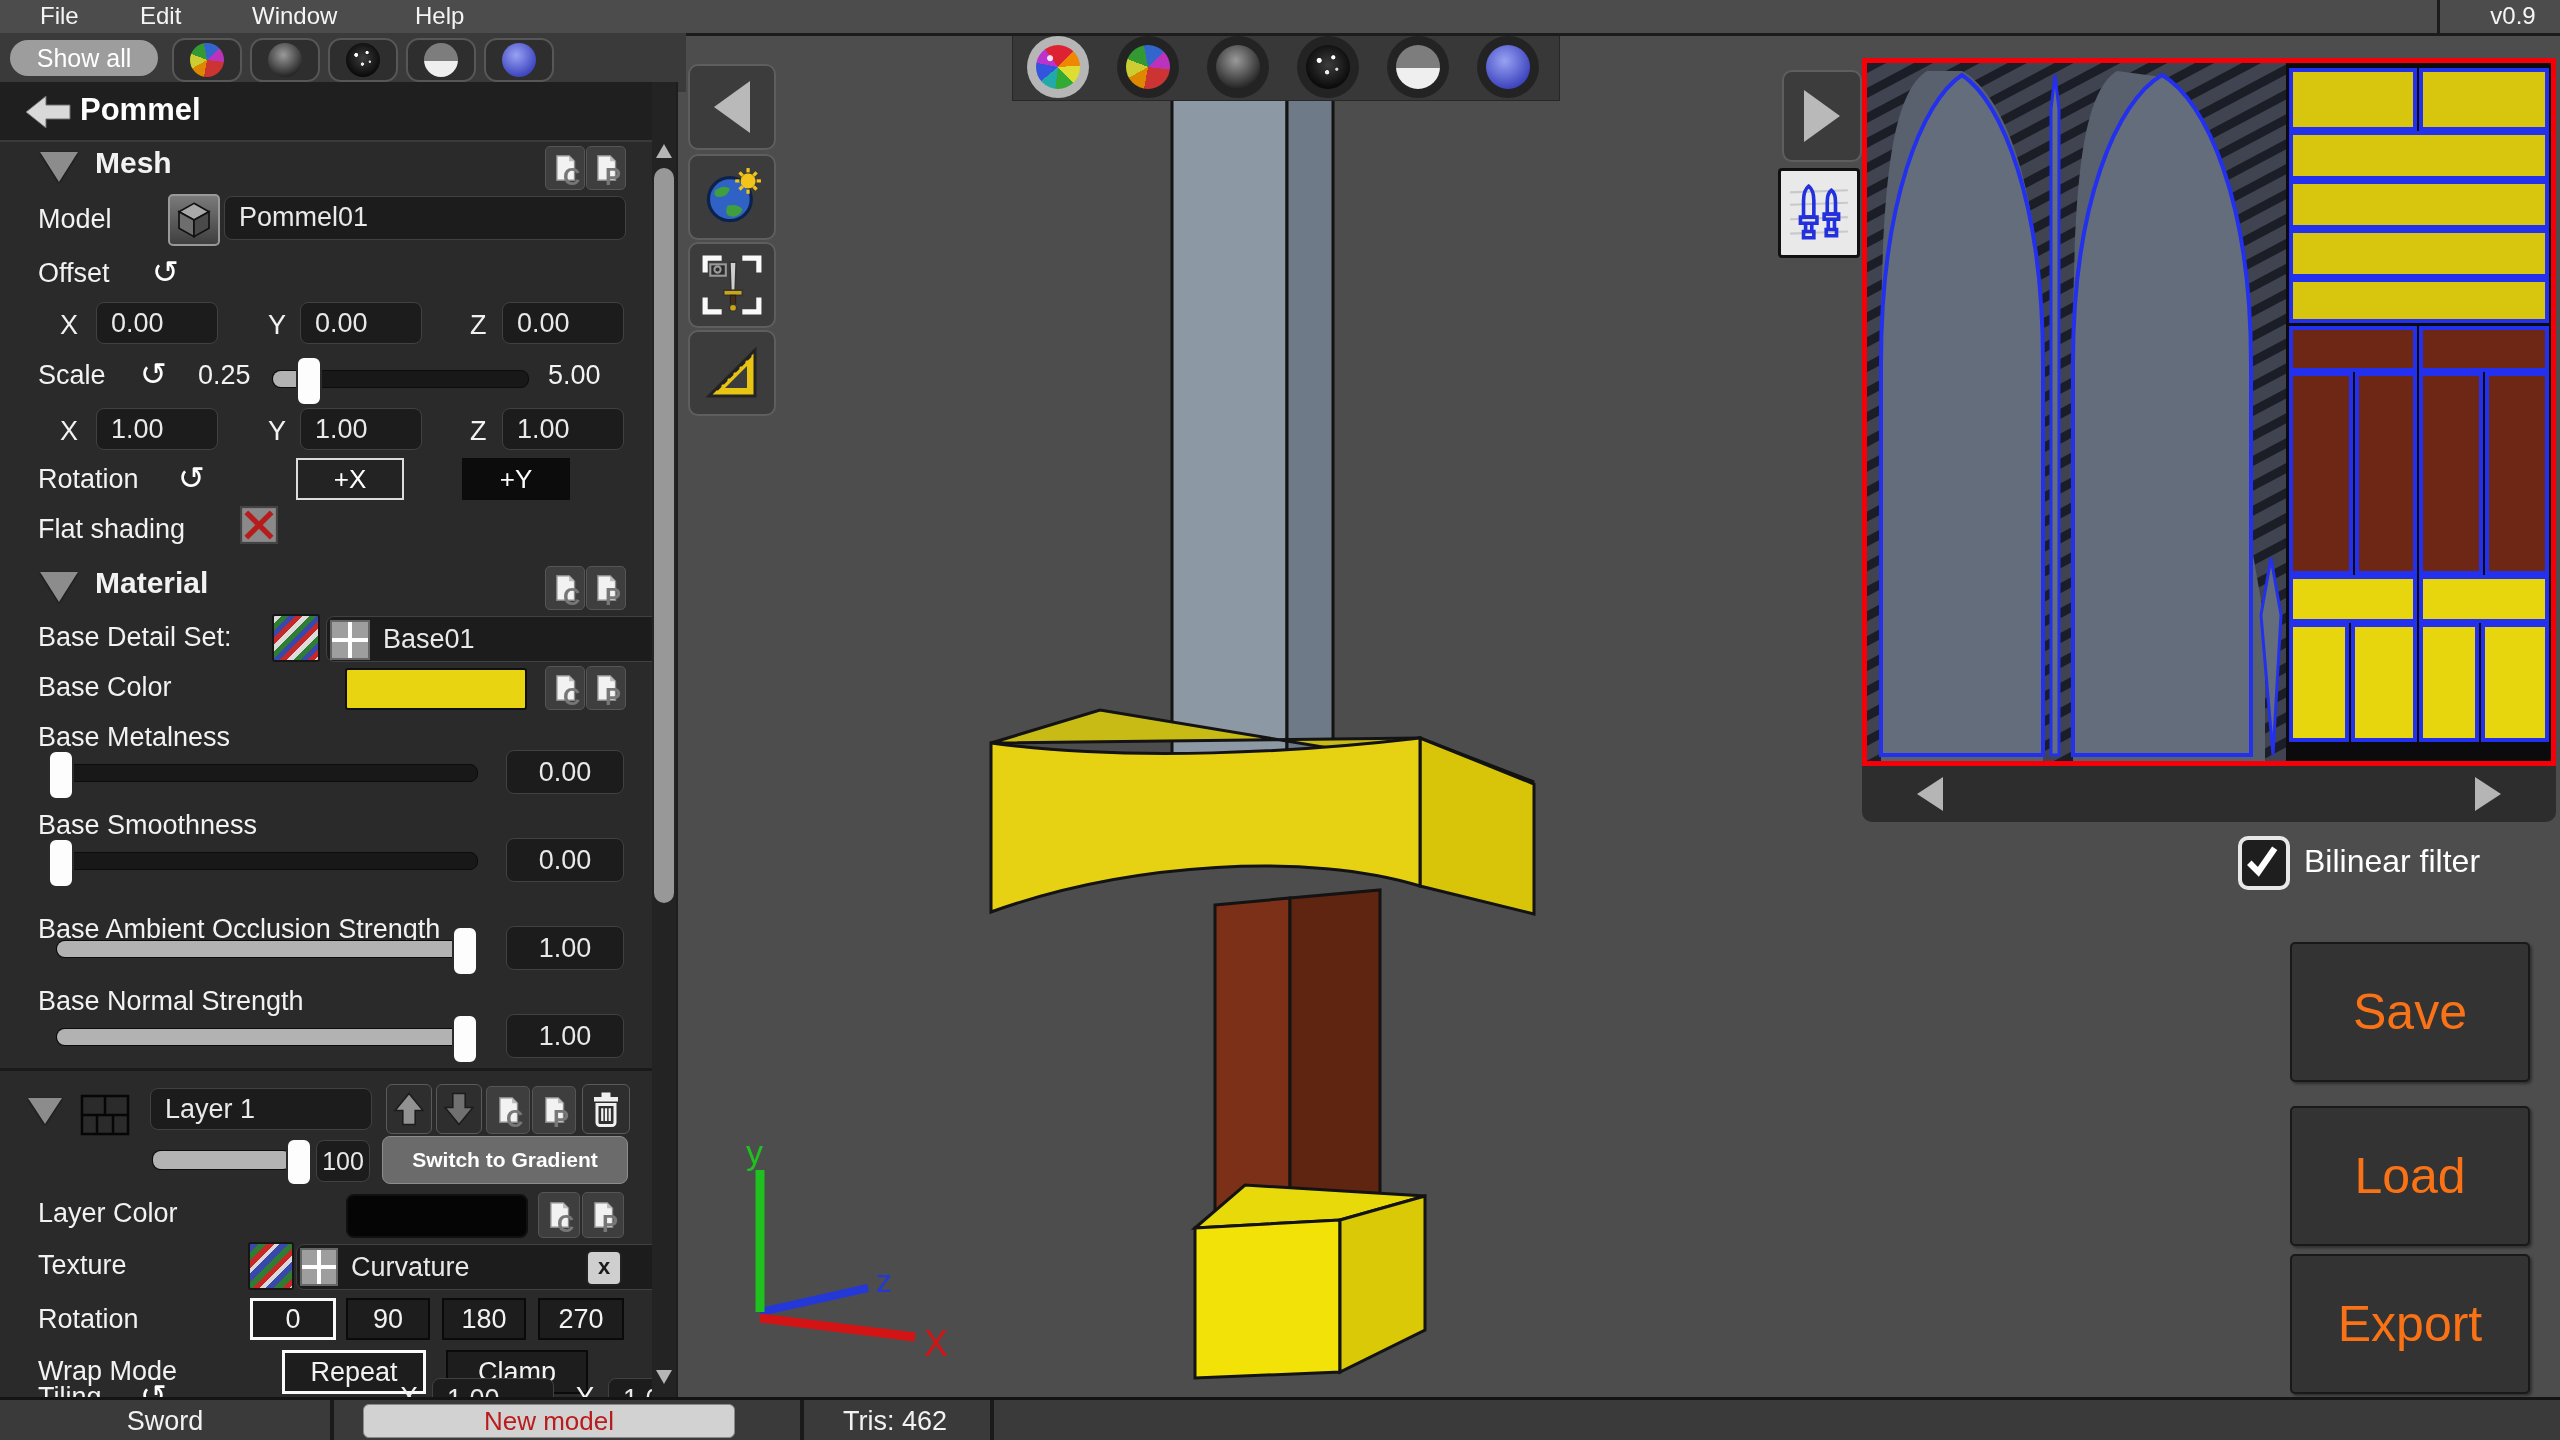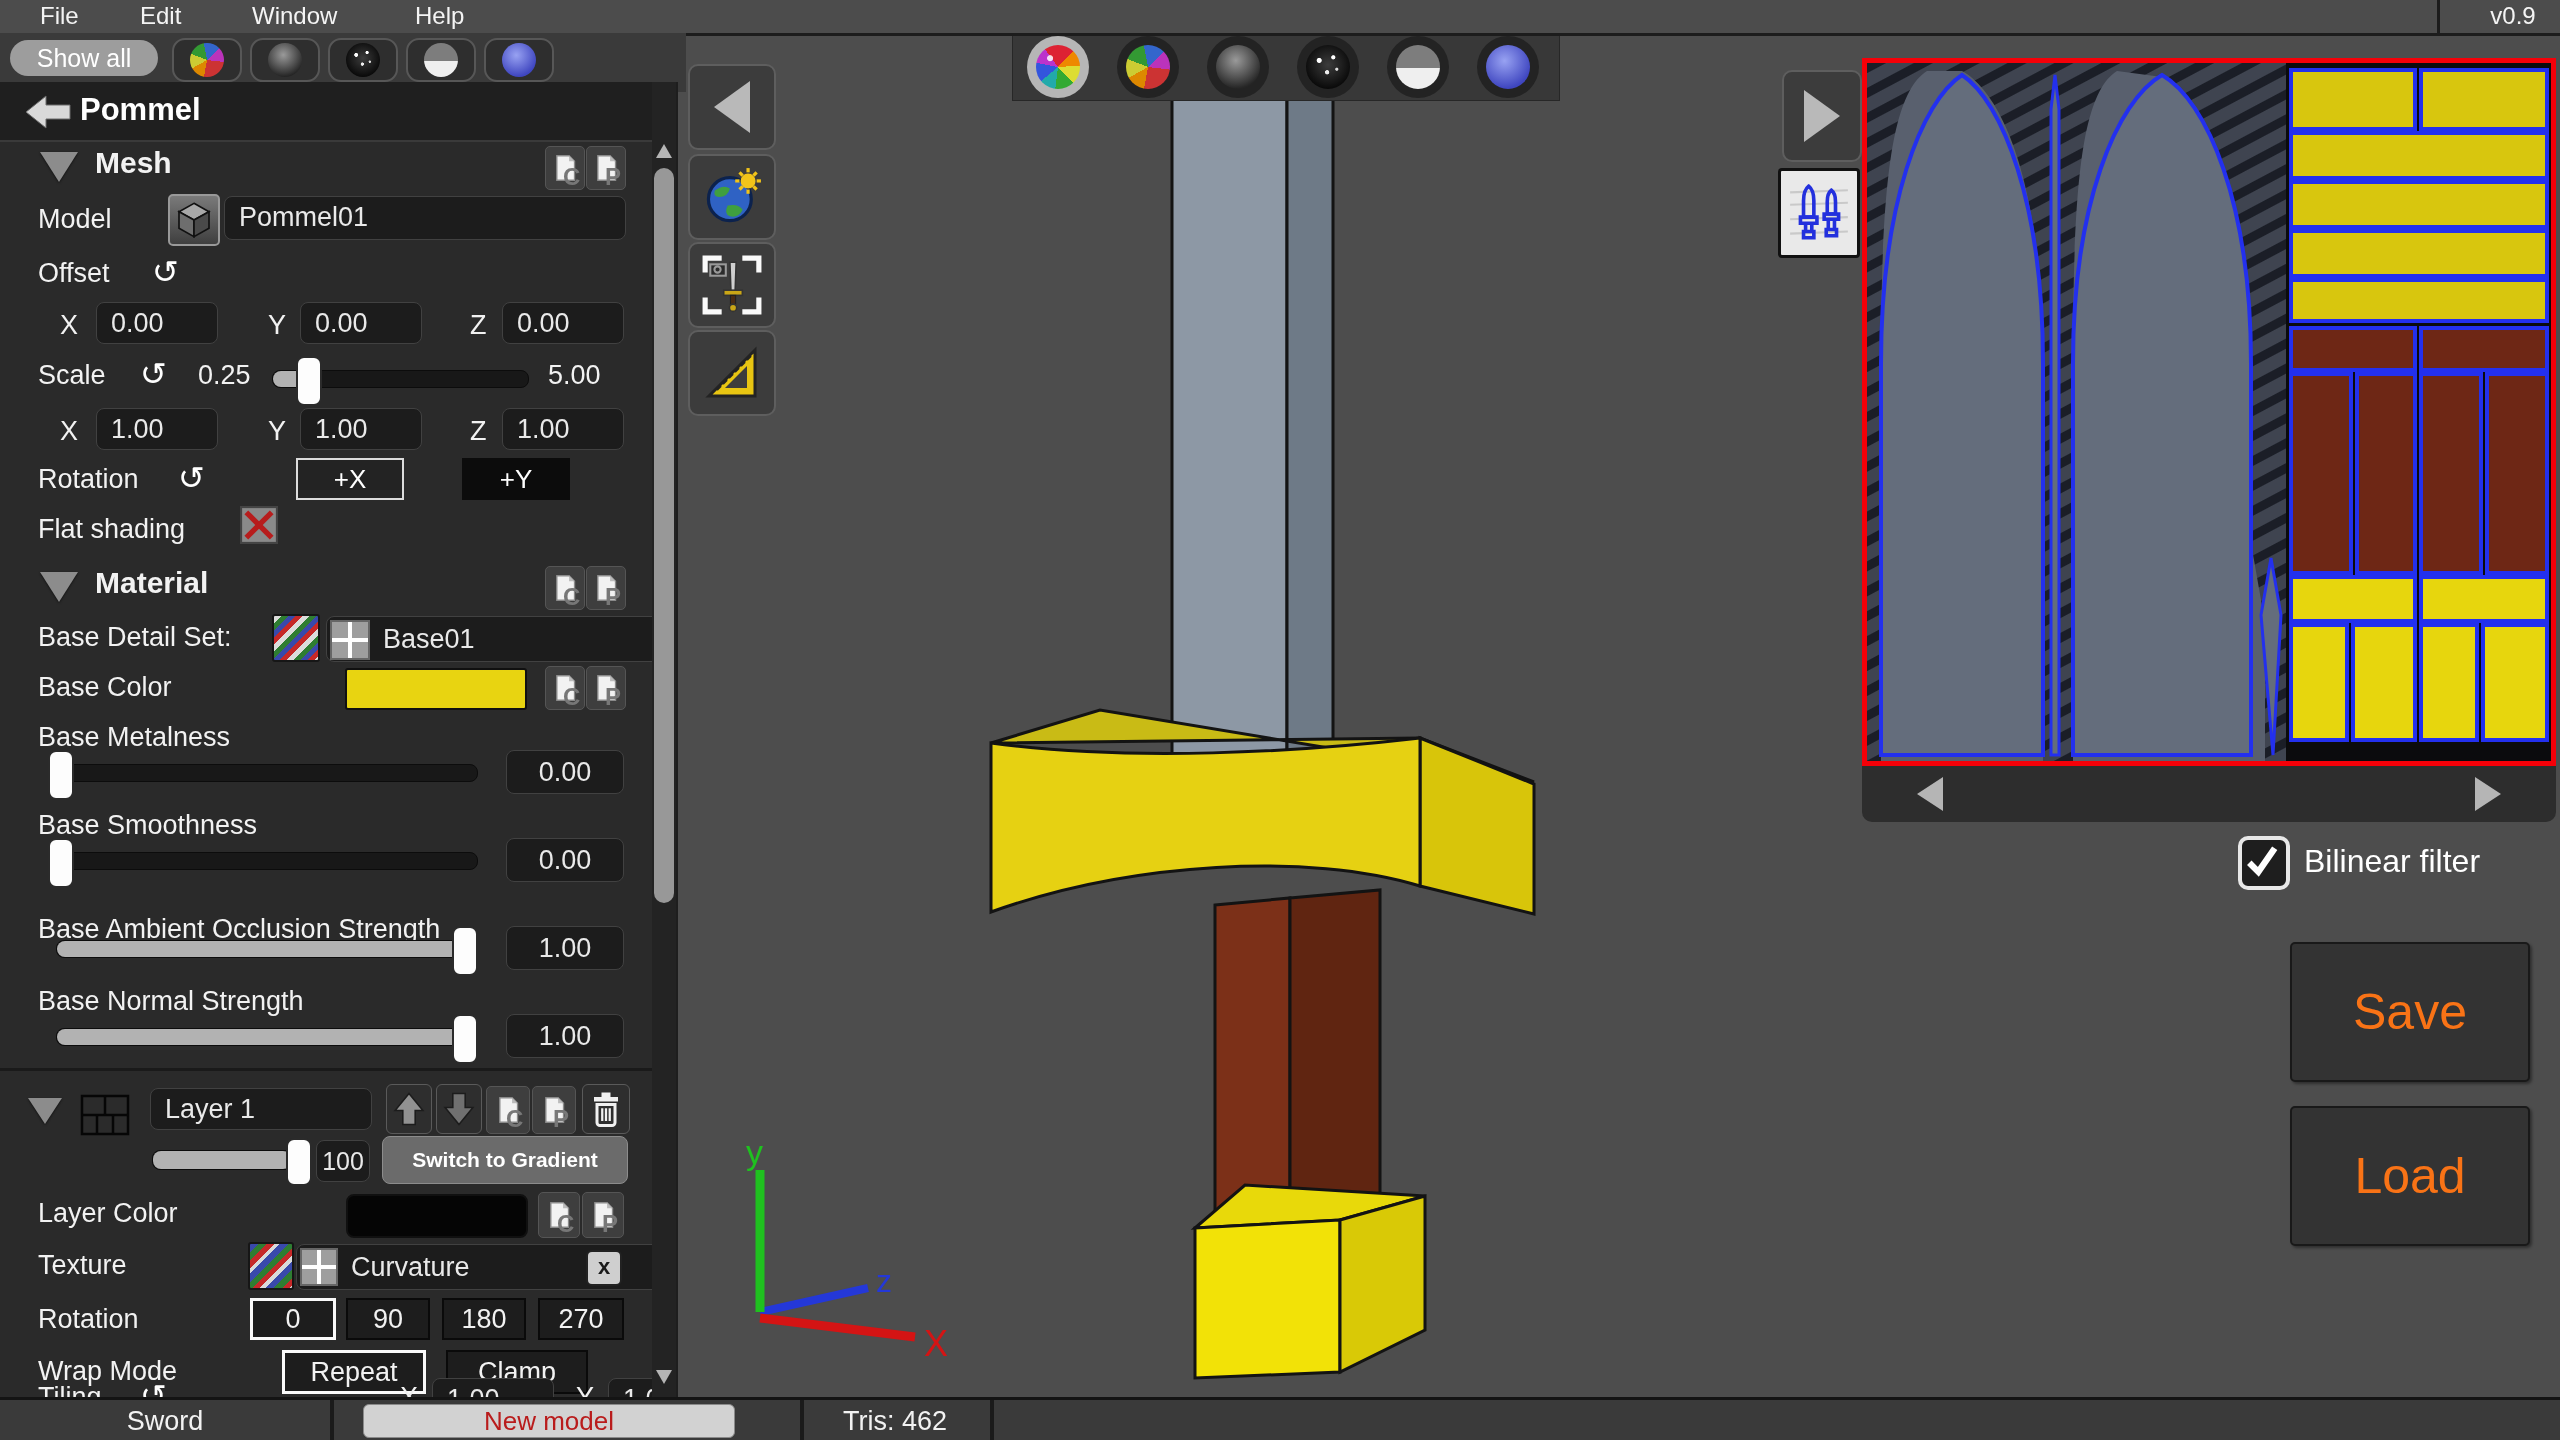--- a/index.html
+++ b/index.html
@@ -562,20 +562,21 @@
 
   <div class="chk">
     <svg width="40" height="42">
         <use href="#ic-check"></use>
       </svg>
   </div>
   <div class="chk-label">Bilinear filter</div>
 
   <div class="big-btn" style="top:942px;">Save</div>
   <div class="big-btn" style="top:1106px;">Load</div>
+  <div class="big-btn" style="top:1254px;">Export</div>
 
   <div class="abs bottombar">
     <div class="bb-text" style="left:0;width:330px;text-align:center;">Sword</div>
     <div class="bb-div" style="left:330px;"></div>
     <div class="newmodel-btn">New model</div>
     <div class="bb-div" style="left:800px;"></div>
     <div class="bb-text" style="left:800px;width:190px;text-align:center;">Tris: 462</div>
     <div class="bb-div" style="left:990px;"></div>
   </div>
 

